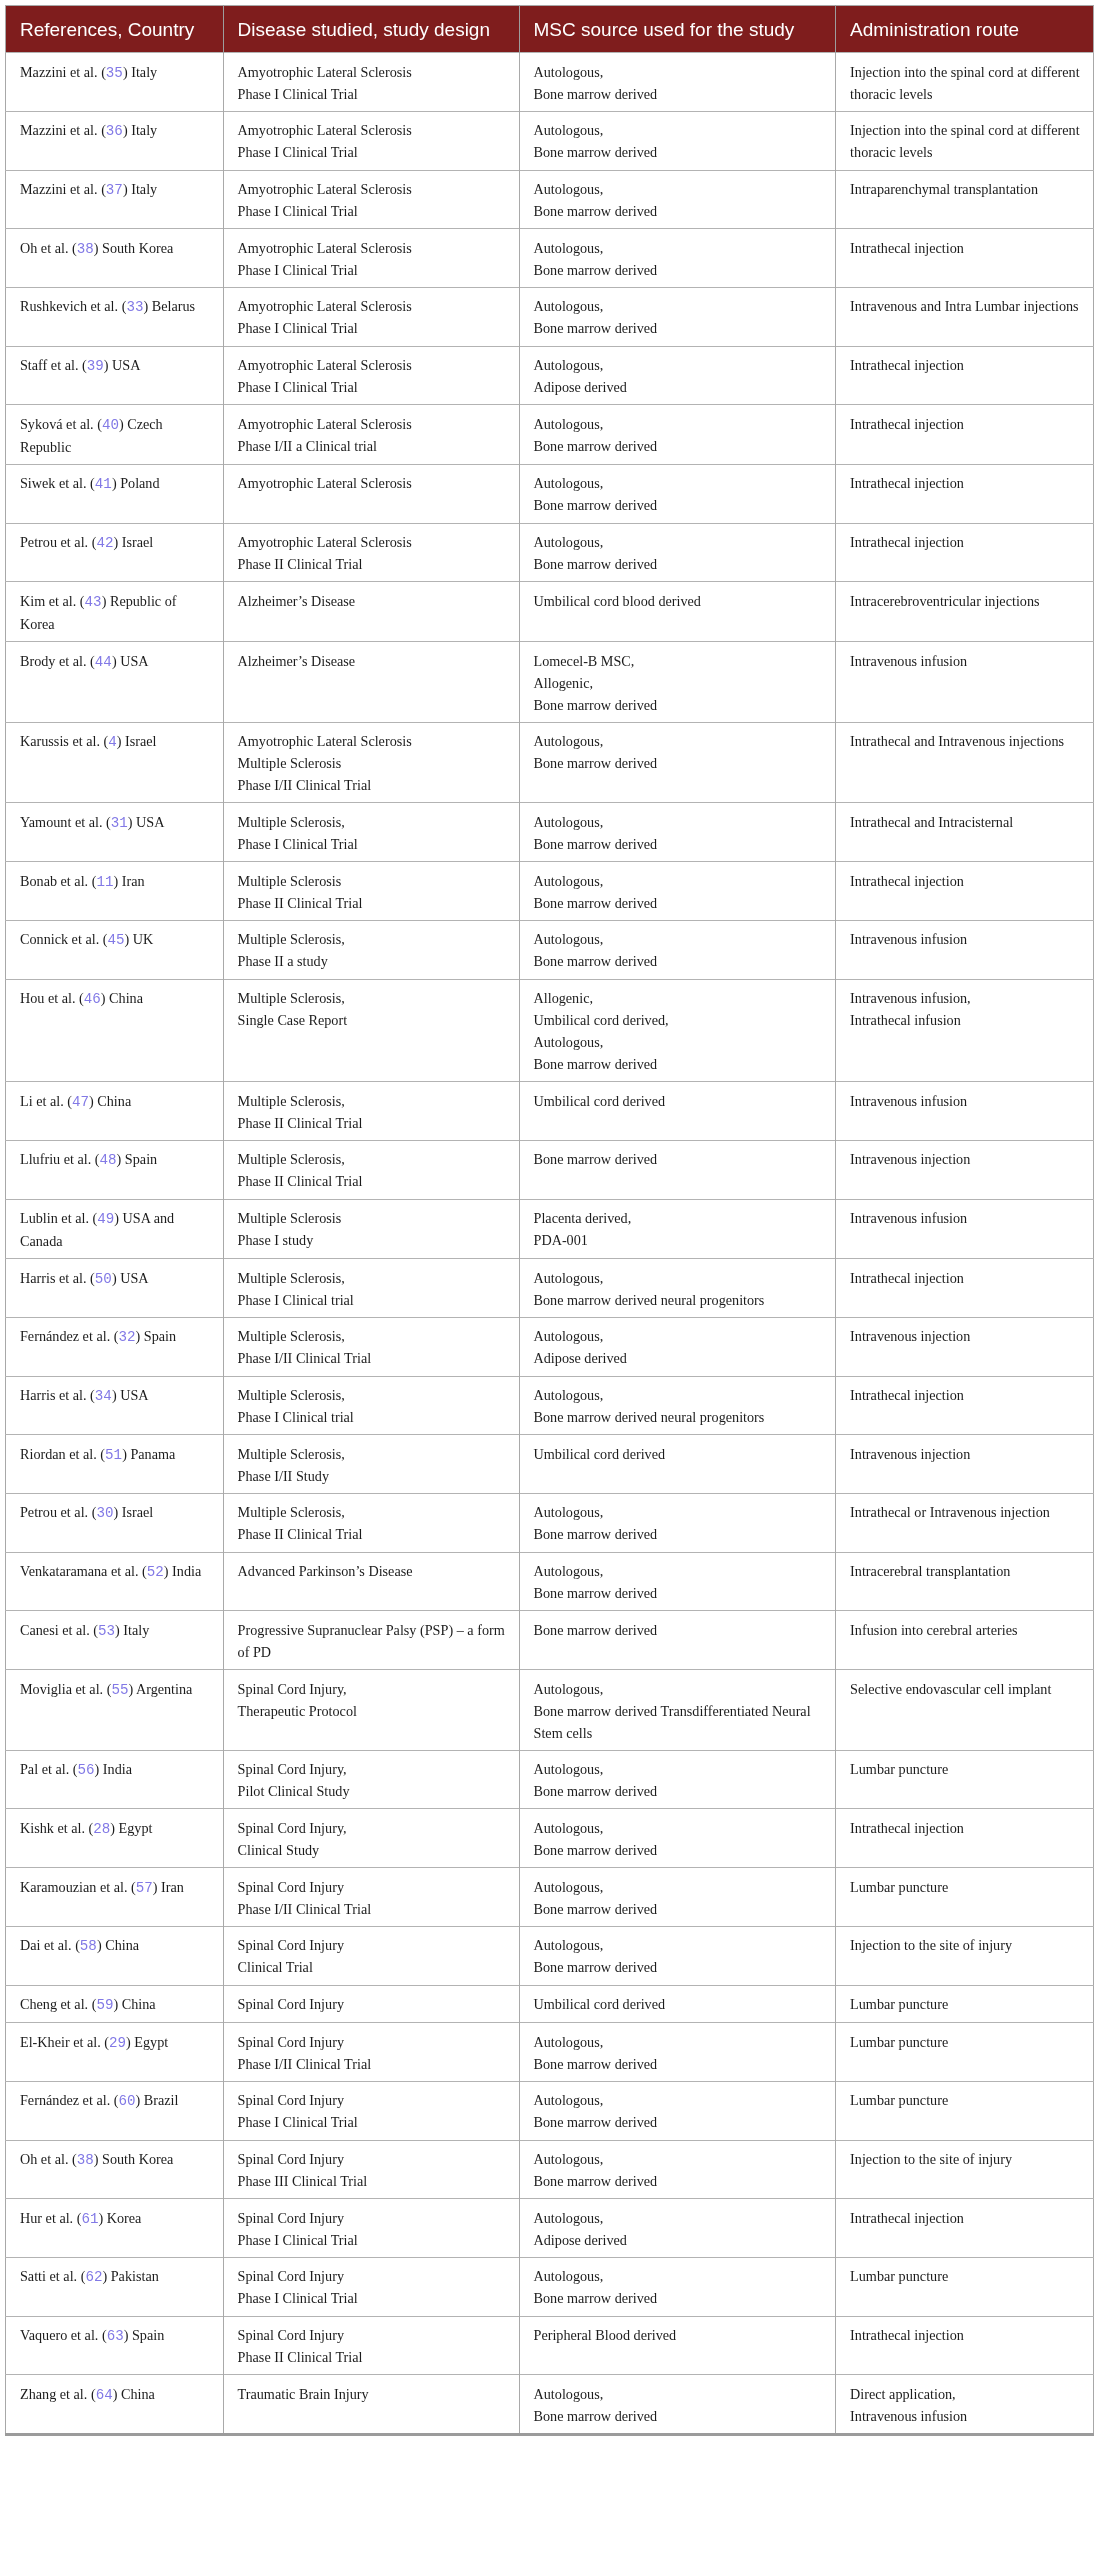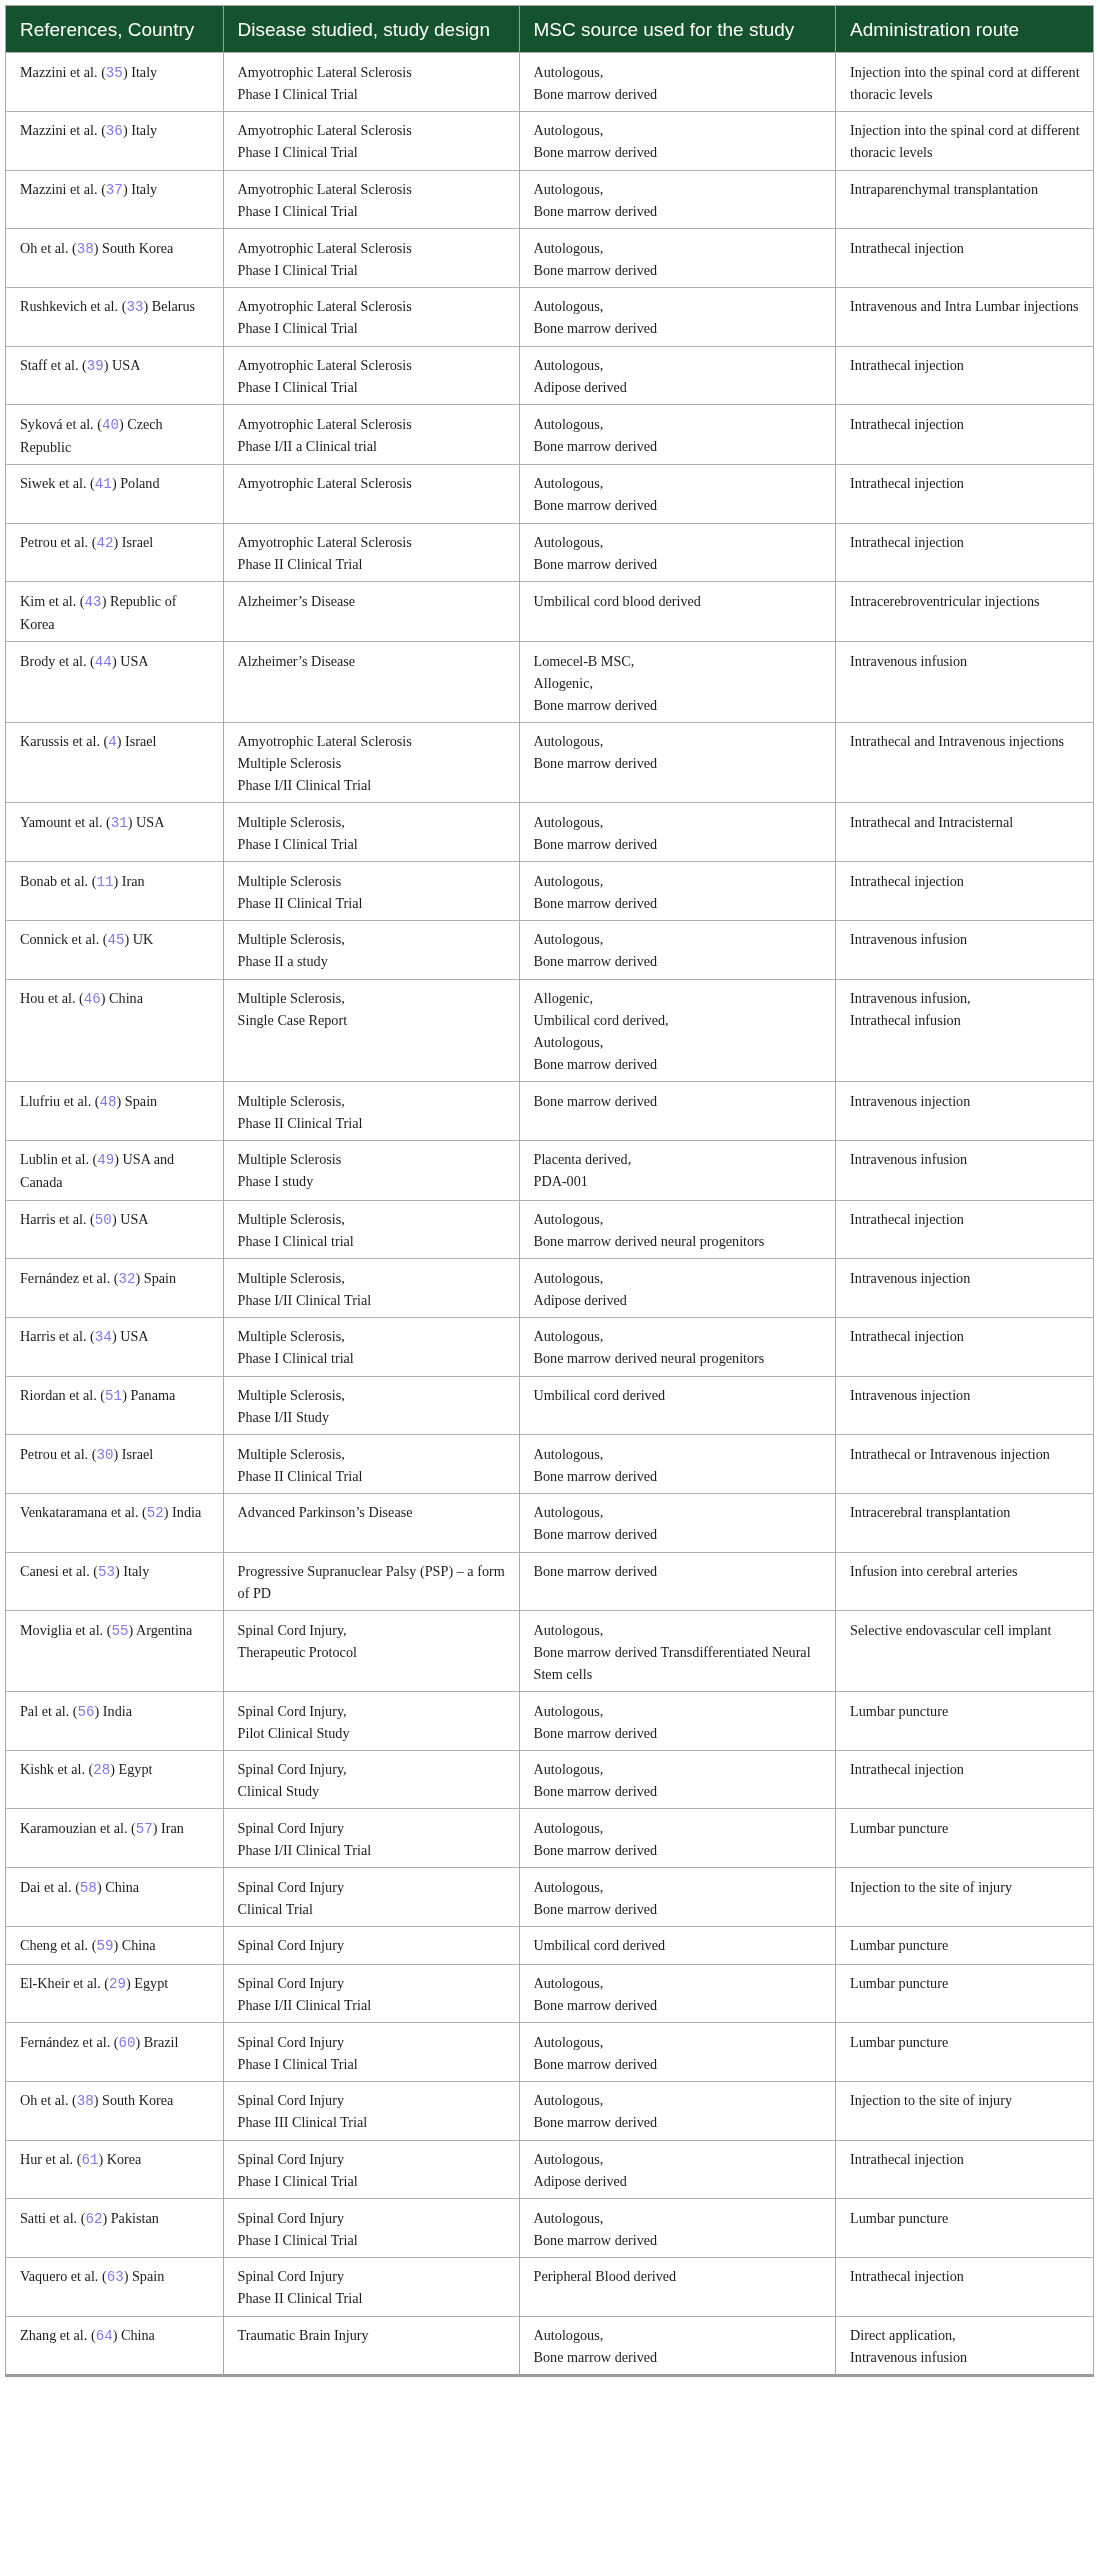--- a/index.html
+++ b/index.html
@@ -4,21 +4,21 @@
 <style>
   html,body{margin:0;padding:0;background:#ffffff;}
   body{width:1100px;font-family:"Liberation Serif",serif;}
   .page{padding:5.3px 5.3px 7.4px 5.3px;}
   table{border-collapse:collapse;table-layout:fixed;width:1089px;border:1.1px solid #a8a8a8;border-bottom:3.7px solid #9b9b9b;}
   colgroup col:nth-child(1){width:20.0%;}
   colgroup col:nth-child(2){width:27.2%;}
   colgroup col:nth-child(3){width:29.1%;}
   colgroup col:nth-child(4){width:23.7%;}
   thead th{
-    background:#14532d;color:#ffffff;
+    background:#7f1d1d;color:#ffffff;
     font-family:"Liberation Sans",sans-serif;font-weight:400;
     font-size:19px;line-height:1.25;text-align:left;vertical-align:top;
     padding:11.6px 13.7px 10.6px 13.7px;border-right:1.1px solid #9d9d9d;
   }
   thead th:last-child{border-right:none;}
   tbody td{
     vertical-align:top;text-align:left;
     font-size:14.2px;color:#1c1c1c;
     padding:7.4px 13.7px 6.3px 13.7px;
     border-right:1.1px solid #a9a9a9;
@@ -301,20 +301,35 @@
             <div class="ln">Autologous,</div>
             <div class="ln">Bone marrow derived</div>
           </td>
           <td>
             <div class="ln">Intravenous infusion,</div>
             <div class="ln">Intrathecal infusion</div>
           </td>
         </tr>
         <tr>
           <td>
+            <div class="ln"><span>Li et al. (</span><span class="cite">47</span><span>) China</span></div>
+          </td>
+          <td>
+            <div class="ln">Multiple Sclerosis,</div>
+            <div class="ln">Phase II Clinical Trial</div>
+          </td>
+          <td>
+            <div class="ln">Umbilical cord derived</div>
+          </td>
+          <td>
+            <div class="ln">Intravenous infusion</div>
+          </td>
+        </tr>
+        <tr>
+          <td>
             <div class="ln"><span>Llufriu et al. (</span><span class="cite">48</span><span>) Spain</span></div>
           </td>
           <td>
             <div class="ln">Multiple Sclerosis,</div>
             <div class="ln">Phase II Clinical Trial</div>
           </td>
           <td>
             <div class="ln">Bone marrow derived</div>
           </td>
           <td>

